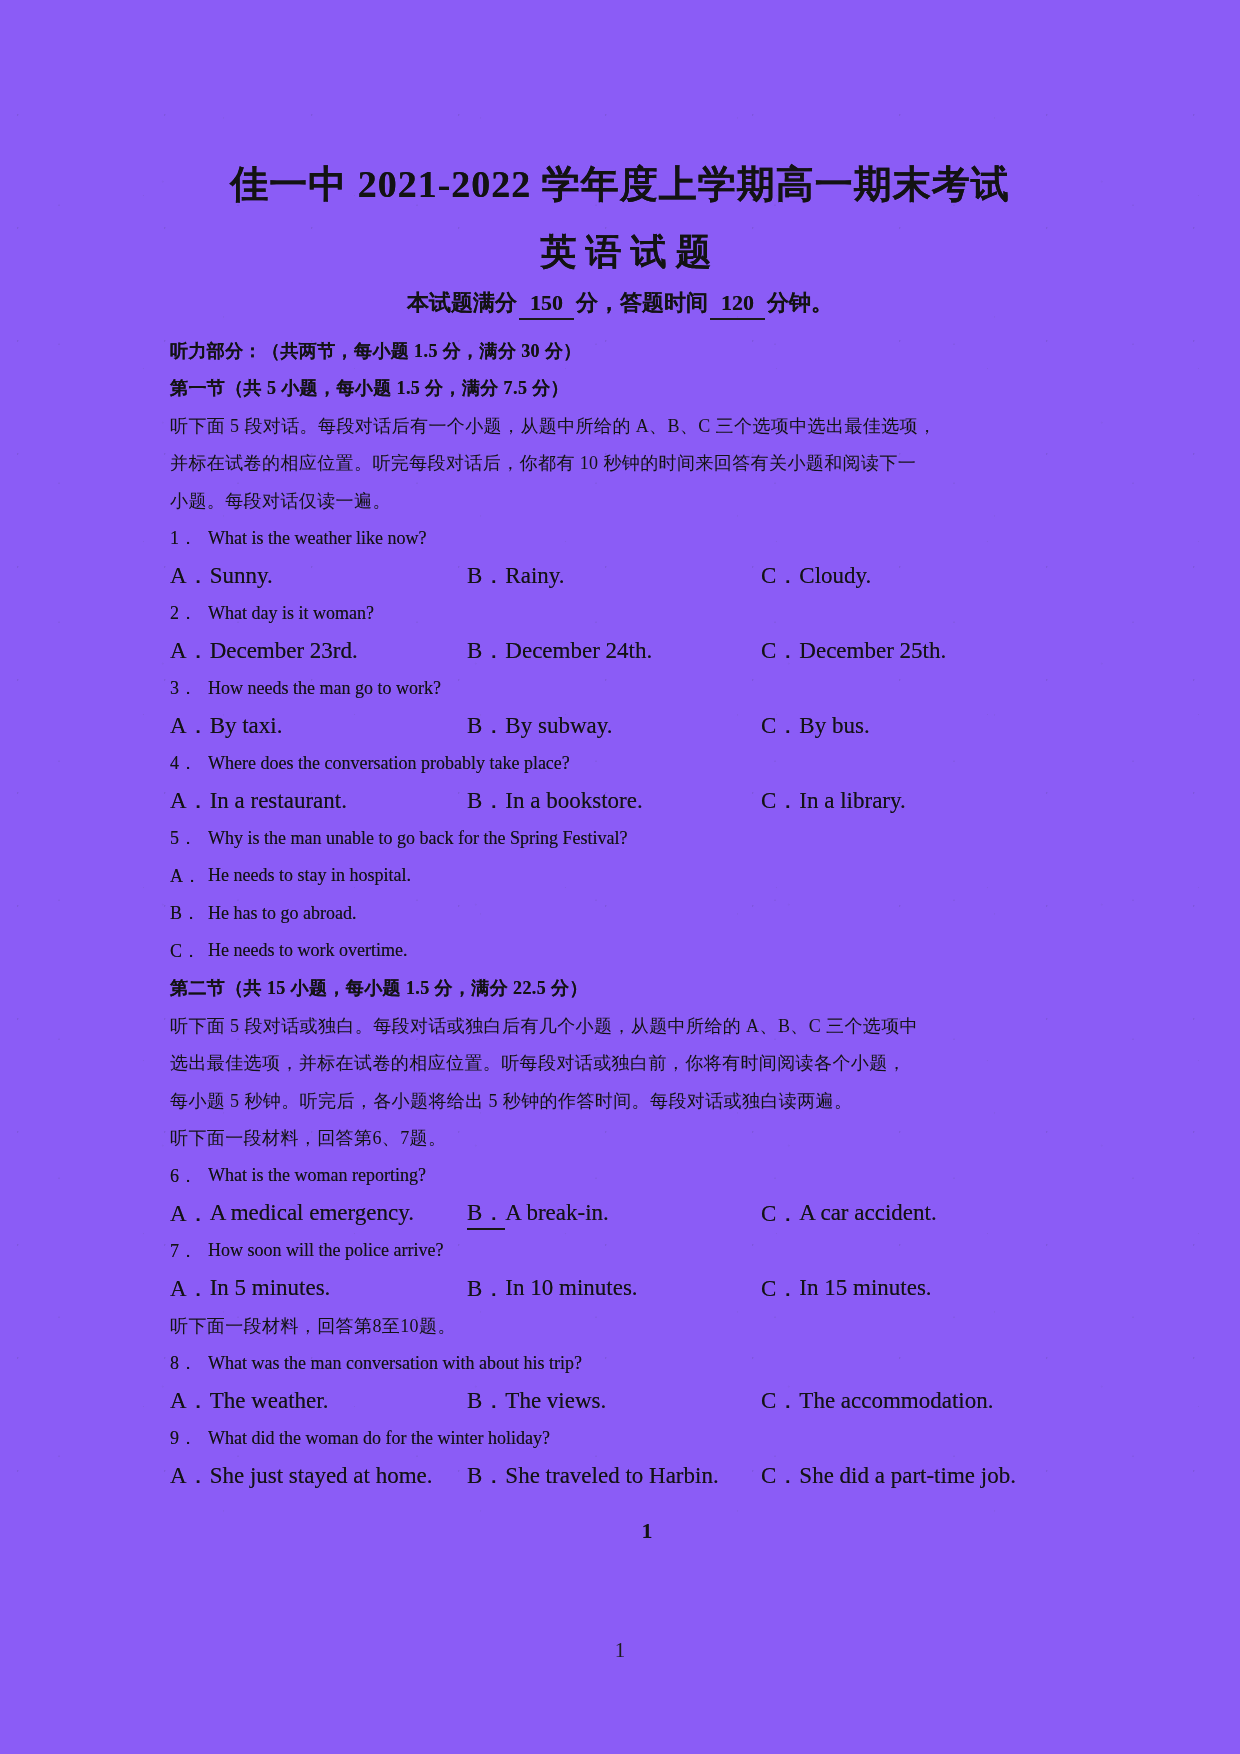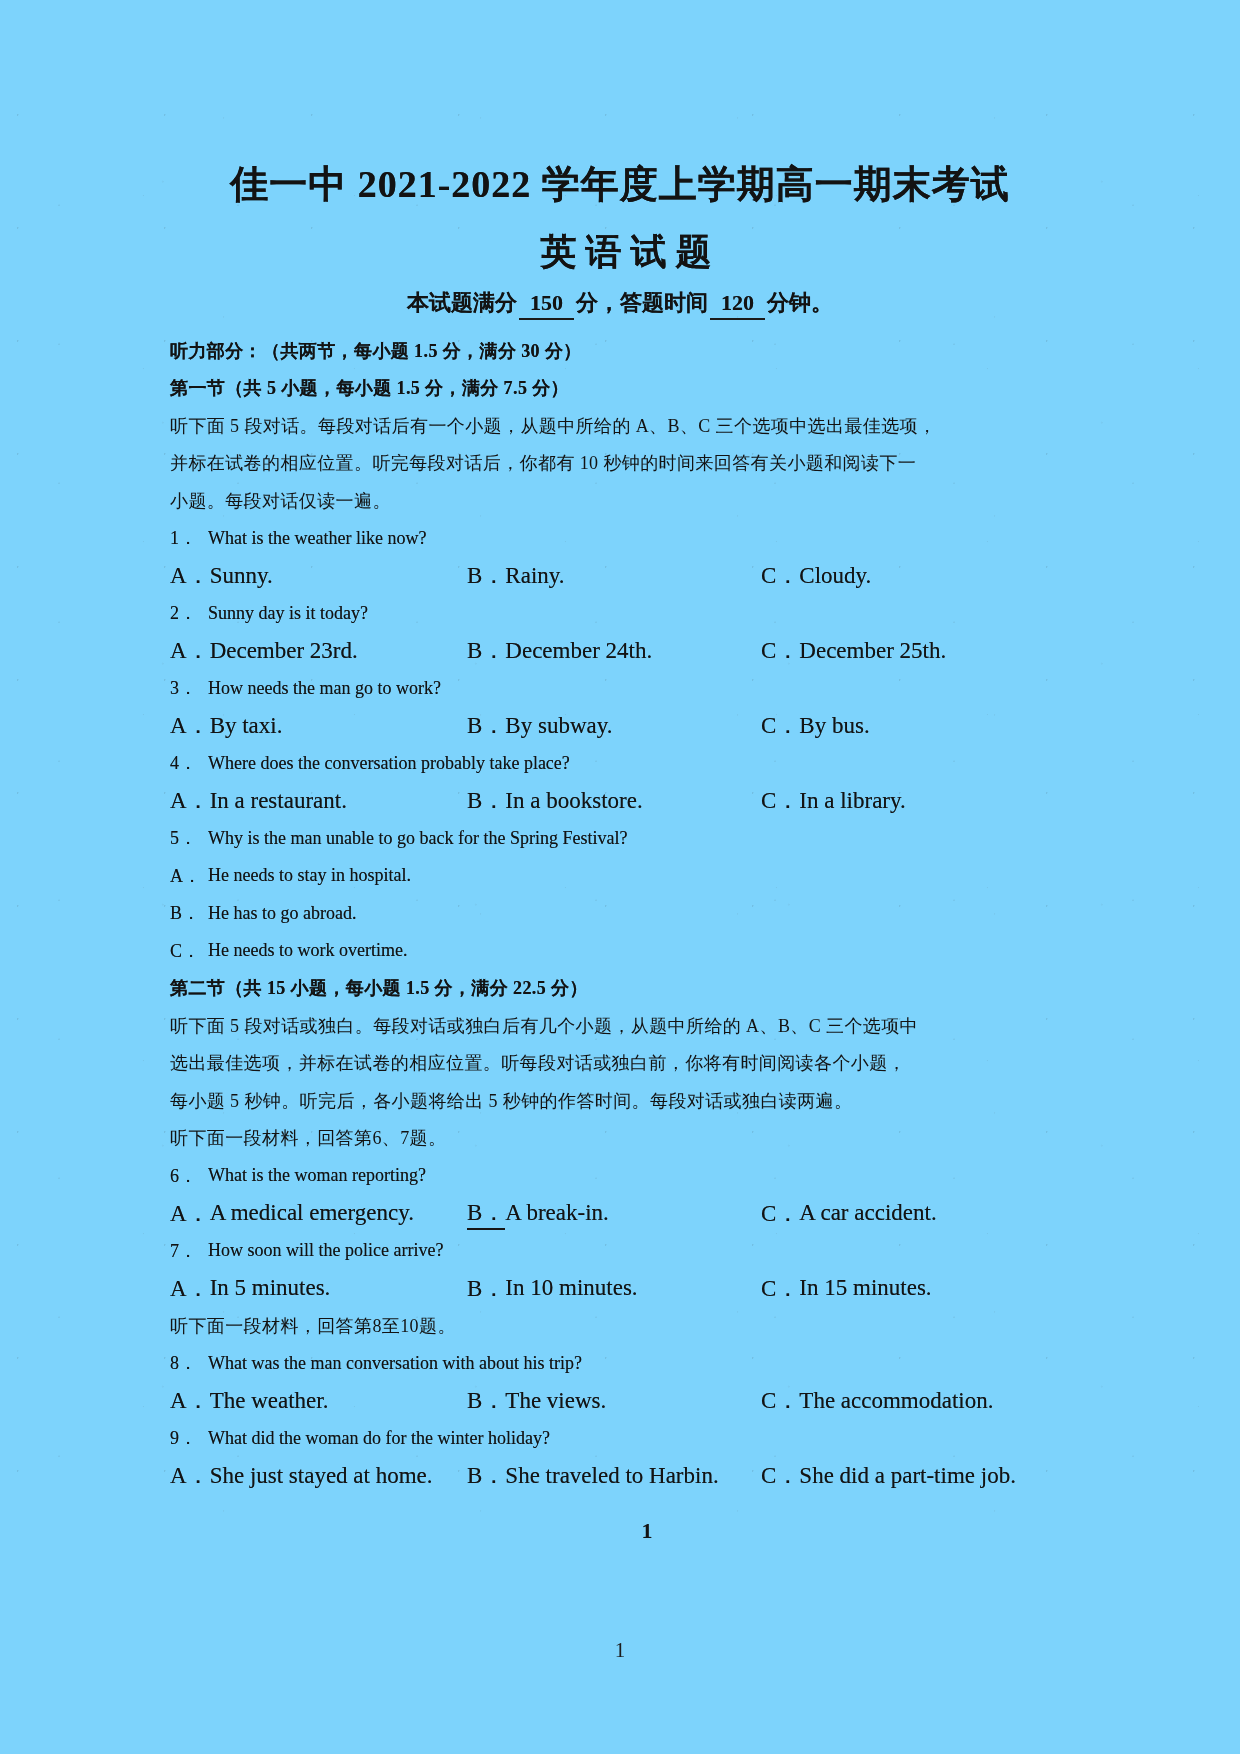--- a/index.html
+++ b/index.html
@@ -6,21 +6,21 @@
   body{
     width:1240px;height:1754px;
     background:#ffffff;
     font-family:"Liberation Serif","DejaVu Serif",serif;
     color:#131313;
     position:relative;
     overflow:hidden;
   }
   .page{
     position:absolute;inset:0;
-    background:#7dd3fc;
+    background:#8b5cf6;
   }
   
   .noise{
     position:absolute;left:0;top:90px;width:1240px;height:1480px;
     pointer-events:none;opacity:.55;
     background-image:
       radial-gradient(circle at 12% 22%, rgba(40,40,40,.22) 0 .7px, transparent 1.1px),
       radial-gradient(circle at 68% 61%, rgba(60,60,60,.16) 0 .6px, transparent 1px),
       radial-gradient(circle at 33% 83%, rgba(50,50,50,.14) 0 .7px, transparent 1.2px),
       radial-gradient(circle at 87% 14%, rgba(70,70,70,.12) 0 .6px, transparent 1px),
@@ -106,21 +106,21 @@
           <span>Rainy.</span>
         </span>
       <span class="opt">
           <span class="lab">C．</span>
           <span>Cloudy.</span>
         </span>
     </div>
 
     <div class="ln en">
         <span class="num">2．</span>
-        <span>Sunny day is it today?</span>
+        <span>What day is it woman?</span>
       </div>
     <div class="opts en">
       <span class="opt">
           <span class="lab">A．</span>
           <span>December 23rd.</span>
         </span>
       <span class="opt">
           <span class="lab">B．</span>
           <span>December 24th.</span>
         </span>

